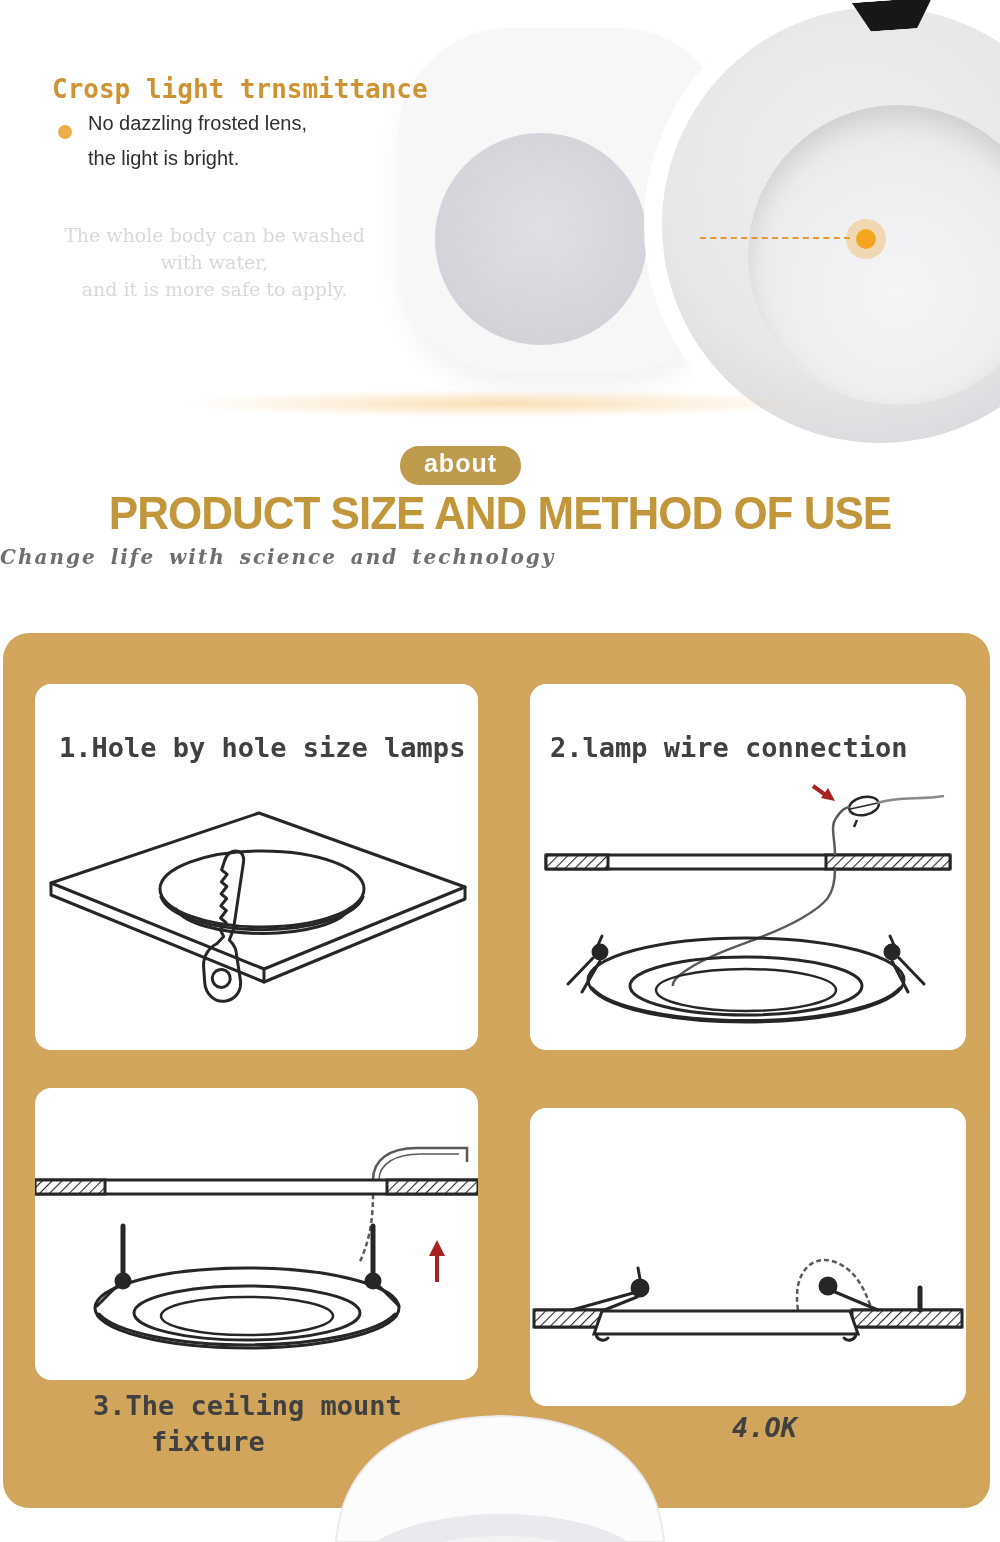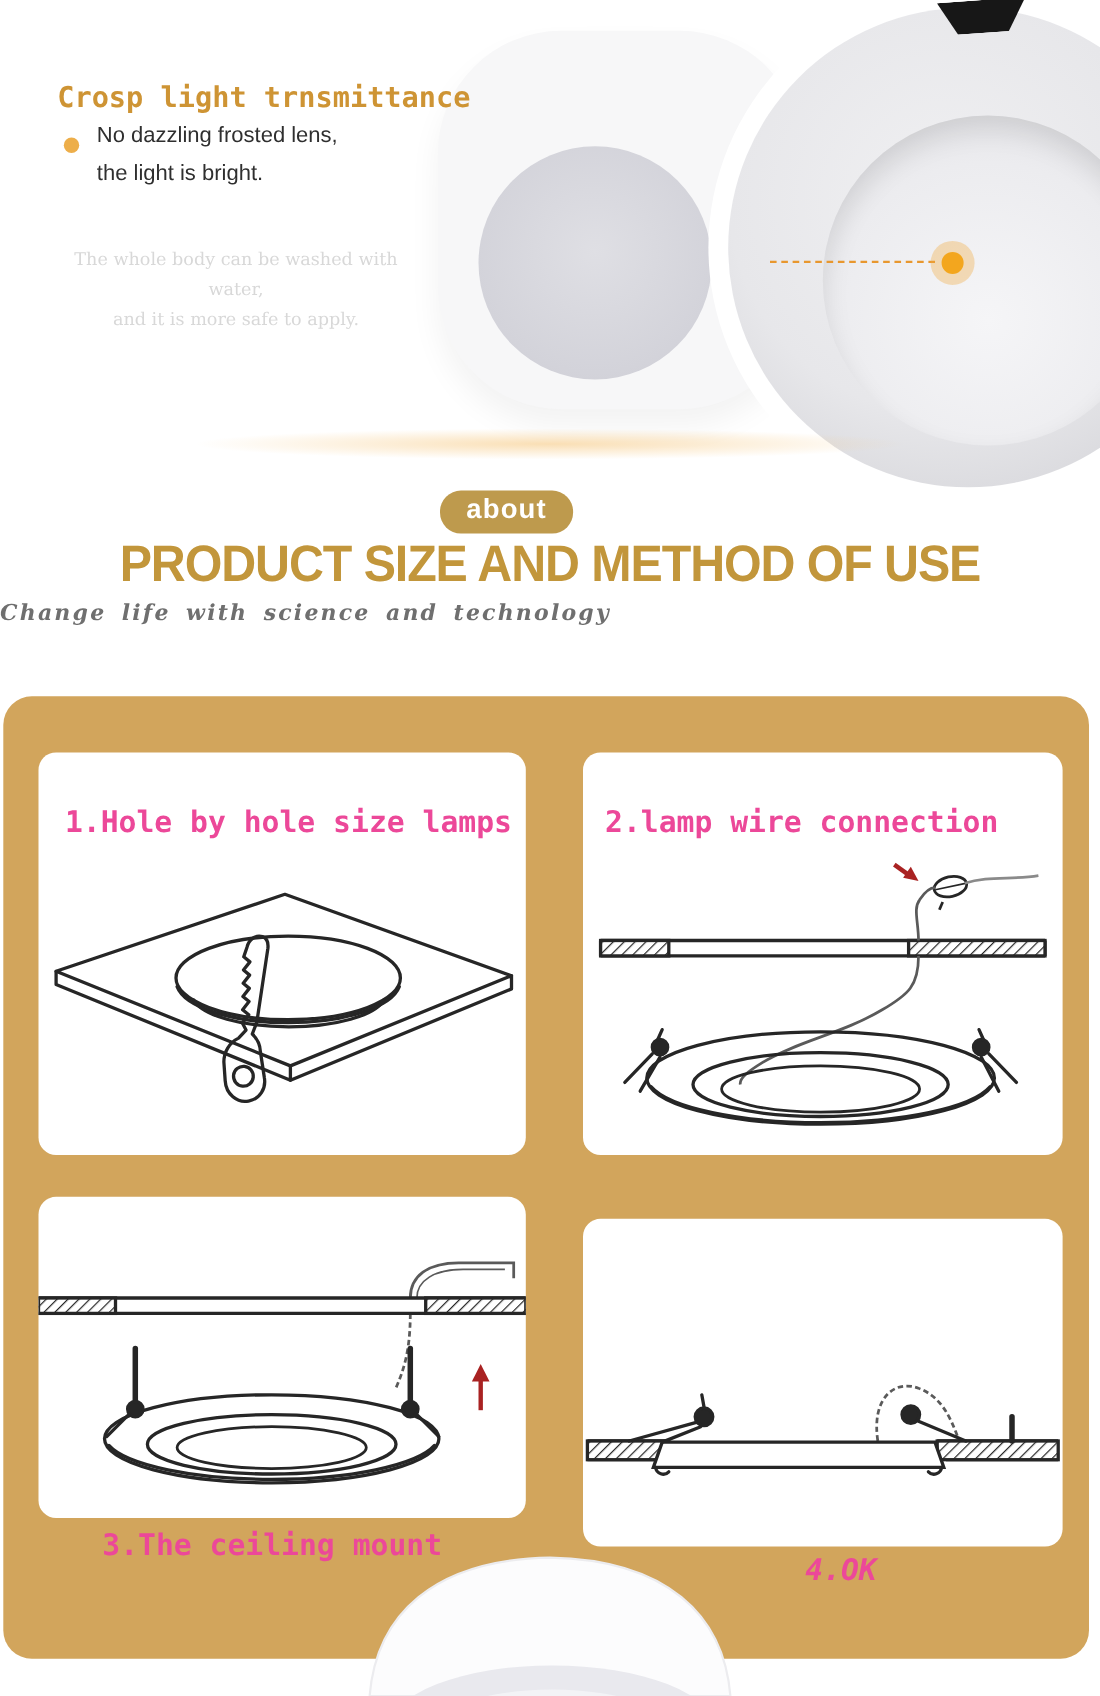--- a/index.html
+++ b/index.html
@@ -23,21 +23,21 @@
   .callout-line{left:700px;top:237px;width:150px;height:0;border-top:2px dashed #E8972E;}
   .callout-dot{left:846px;top:219px;width:40px;height:40px;border-radius:50%;
              background:rgba(242,170,60,.35);}
   .callout-dot .dot-core{position:absolute;left:10px;top:10px;width:20px;height:20px;
              border-radius:50%;background:#F3A61E;}
   .hero-heading{left:52px;top:74px;margin:0;font-family:"DejaVu Sans Mono",monospace;
              font-weight:bold;font-size:26px;color:#CE9434;letter-spacing:0;}
   .bullet-dot{left:58px;top:125px;width:14px;height:14px;border-radius:50%;background:#EDAE4A;}
   .bullet-text{left:88px;top:106px;margin:0;font-size:20px;line-height:35px;color:#2F2F2F;}
   .watermark{left:42px;top:222px;margin:0;width:345px;text-align:center;
-             font-family:"DejaVu Serif",serif;font-size:16px;line-height:27px;color:#D8D8D8;}
+             font-family:"DejaVu Serif",serif;font-size:19px;line-height:27px;color:#D8D8D8;}
   .glow-band{left:70px;top:390px;width:860px;height:34px;
              background:radial-gradient(50% 55% at 50% 40%,rgba(246,197,120,.55),rgba(246,197,120,0) 75%);}
 
   
   .about-badge{left:0;top:446px;width:921px;text-align:center;}
   .about-badge span{display:inline-block;background:#BE9A4D;color:#fff;font-weight:bold;
              font-size:25px;padding:3px 24px 7px;border-radius:19px;letter-spacing:1px;}
   .about-title{left:0;top:488px;width:1000px;margin:0;text-align:center;font-weight:bold;
              font-size:44px;color:#C2963B;letter-spacing:-1px;transform:scaleY(1.06);}
   .about-subtitle{left:0;top:545px;width:1000px;margin:0;text-align:left;
@@ -47,21 +47,21 @@
              font-size:8.5px;line-height:10px;color:#B3B3B3;letter-spacing:.4px;}
 
   
   .board{left:3px;top:633px;width:987px;height:875px;background:#D2A55C;border-radius:26px;}
   .panel{position:absolute;background:#fff;border-radius:16px;}
   .p1{left:32px;top:51px;width:443px;height:366px;}
   .p2{left:527px;top:51px;width:436px;height:366px;}
   .p3{left:32px;top:455px;width:443px;height:292px;}
   .p4{left:527px;top:475px;width:436px;height:298px;font-style:italic;}
   .step-title{position:absolute;margin:0;font-family:"DejaVu Sans Mono",monospace;
-             font-weight:bold;font-size:27px;color:#ec4899;line-height:36px;}
+             font-weight:bold;font-size:27px;color:#404040;line-height:36px;}
   .p1 .step-title{left:24px;top:46px;}
   .p2 .step-title{left:20px;top:46px;}
   .p3 .step-title{left:58px;top:300px;}
   .p3 .line2{display:block;margin-left:58px;}
   .p4 .step-title{left:202px;top:302px;}
   .diagram{position:absolute;left:0;}
   .p1 .diagram{top:115px;}
   .p2 .diagram{top:90px;}
   .p3 .diagram{top:30px;}
   .p4 .diagram{top:10px;}
@@ -200,21 +200,21 @@
           <path d="M82,168 L62,188"></path>
           <line x1="338" y1="108" x2="338" y2="156" stroke-width="5"></line>
           <circle cx="338" cy="163" r="7" fill="#262626"></circle>
           <path d="M344,168 L364,188"></path>
         </g>
         <g>
           <line x1="402" y1="164" x2="402" y2="134" stroke="#A92222" stroke-width="4"></line>
           <polygon points="402,122 394,138 410,138" fill="#A92222"></polygon>
         </g>
       </svg>
-      <h3 class="step-title"><span>3.The ceiling mount</span></h3>
+      <h3 class="step-title"><span>3.The ceiling mount</span><span class="line2">fixture</span></h3>
     </div>
 
     <div class="panel p4">
       <svg class="diagram" width="436" height="290" viewBox="0 0 436 290">
         <g stroke="#5a5a5a" stroke-width="2.5" fill="none">
           <path d="M268,192 C262,152 284,136 305,144 C326,152 334,170 342,192" stroke-dasharray="5,3"></path>
         </g>
         <g stroke="#262626" stroke-width="3" fill="none">
           <line x1="4" y1="192" x2="78" y2="192"></line>
           <line x1="4" y1="209" x2="70" y2="209"></line>

